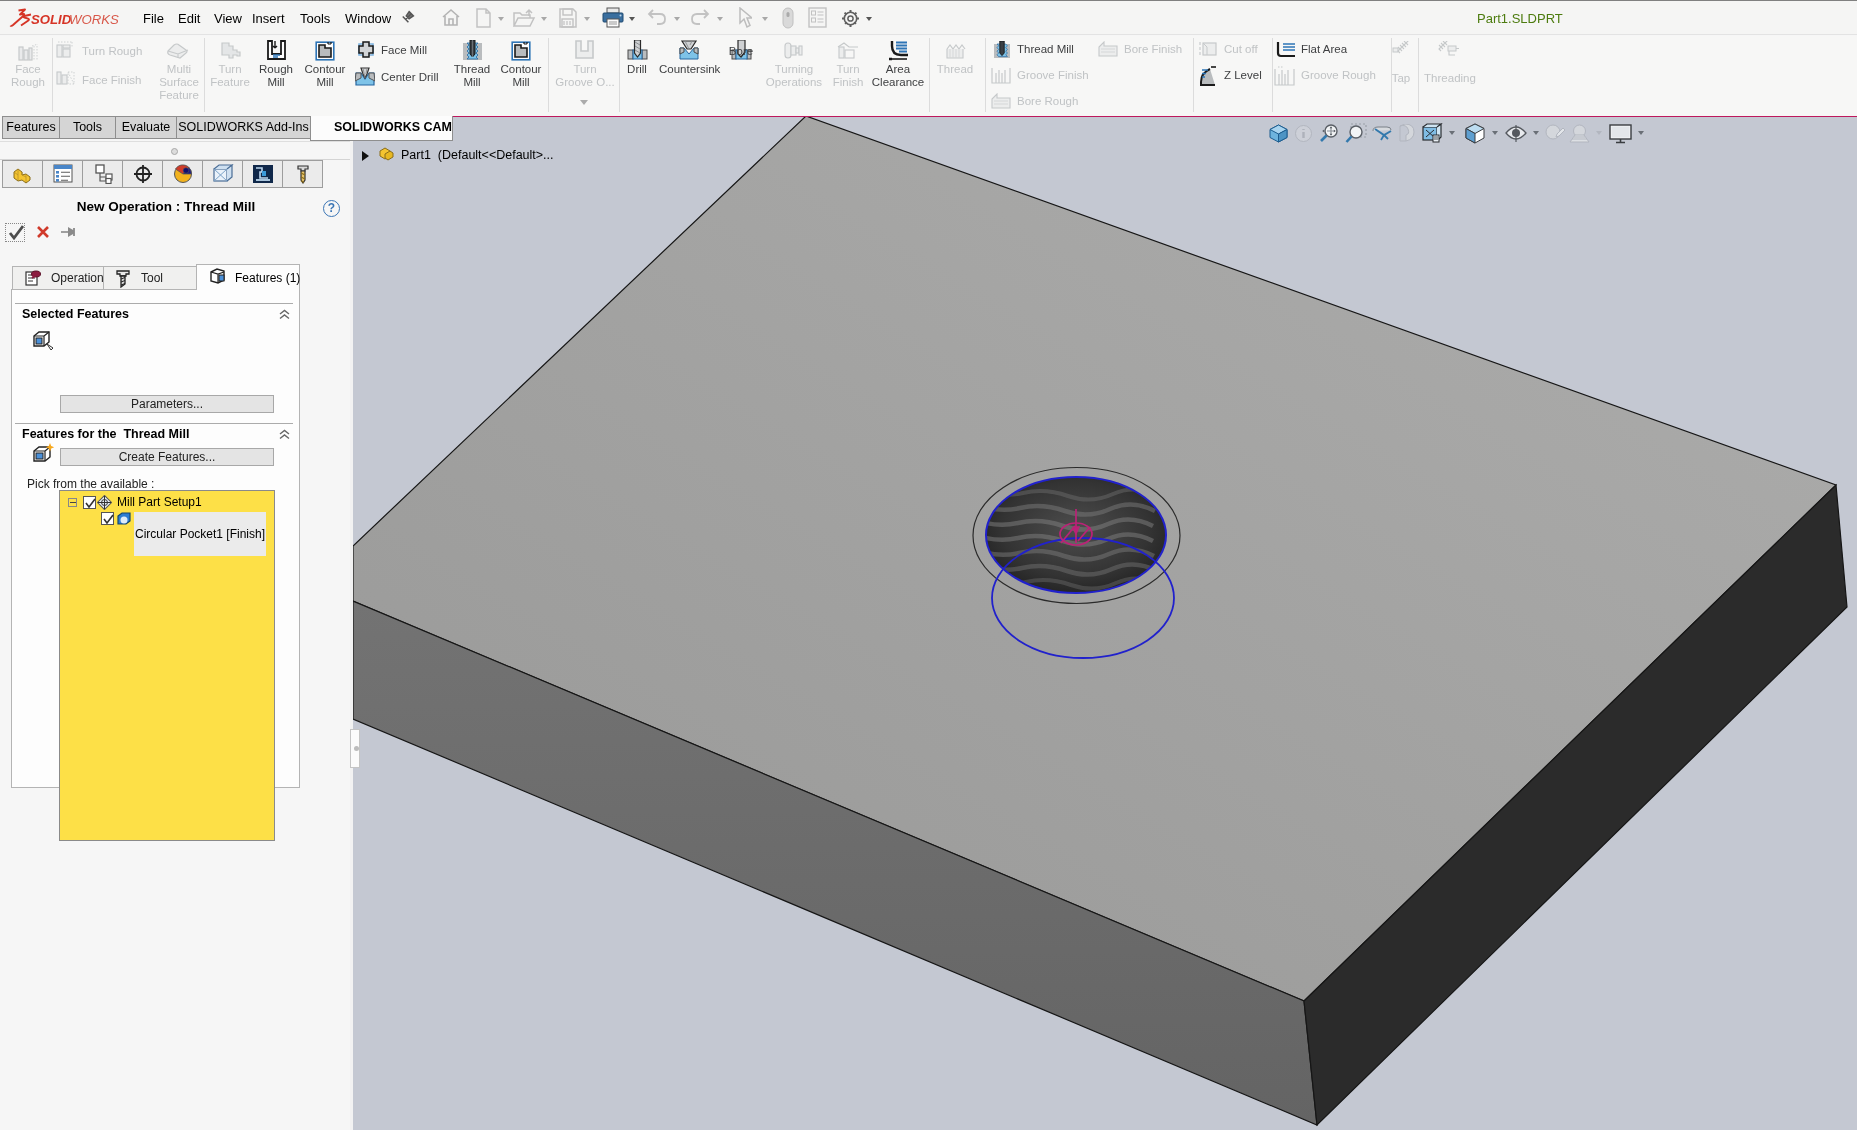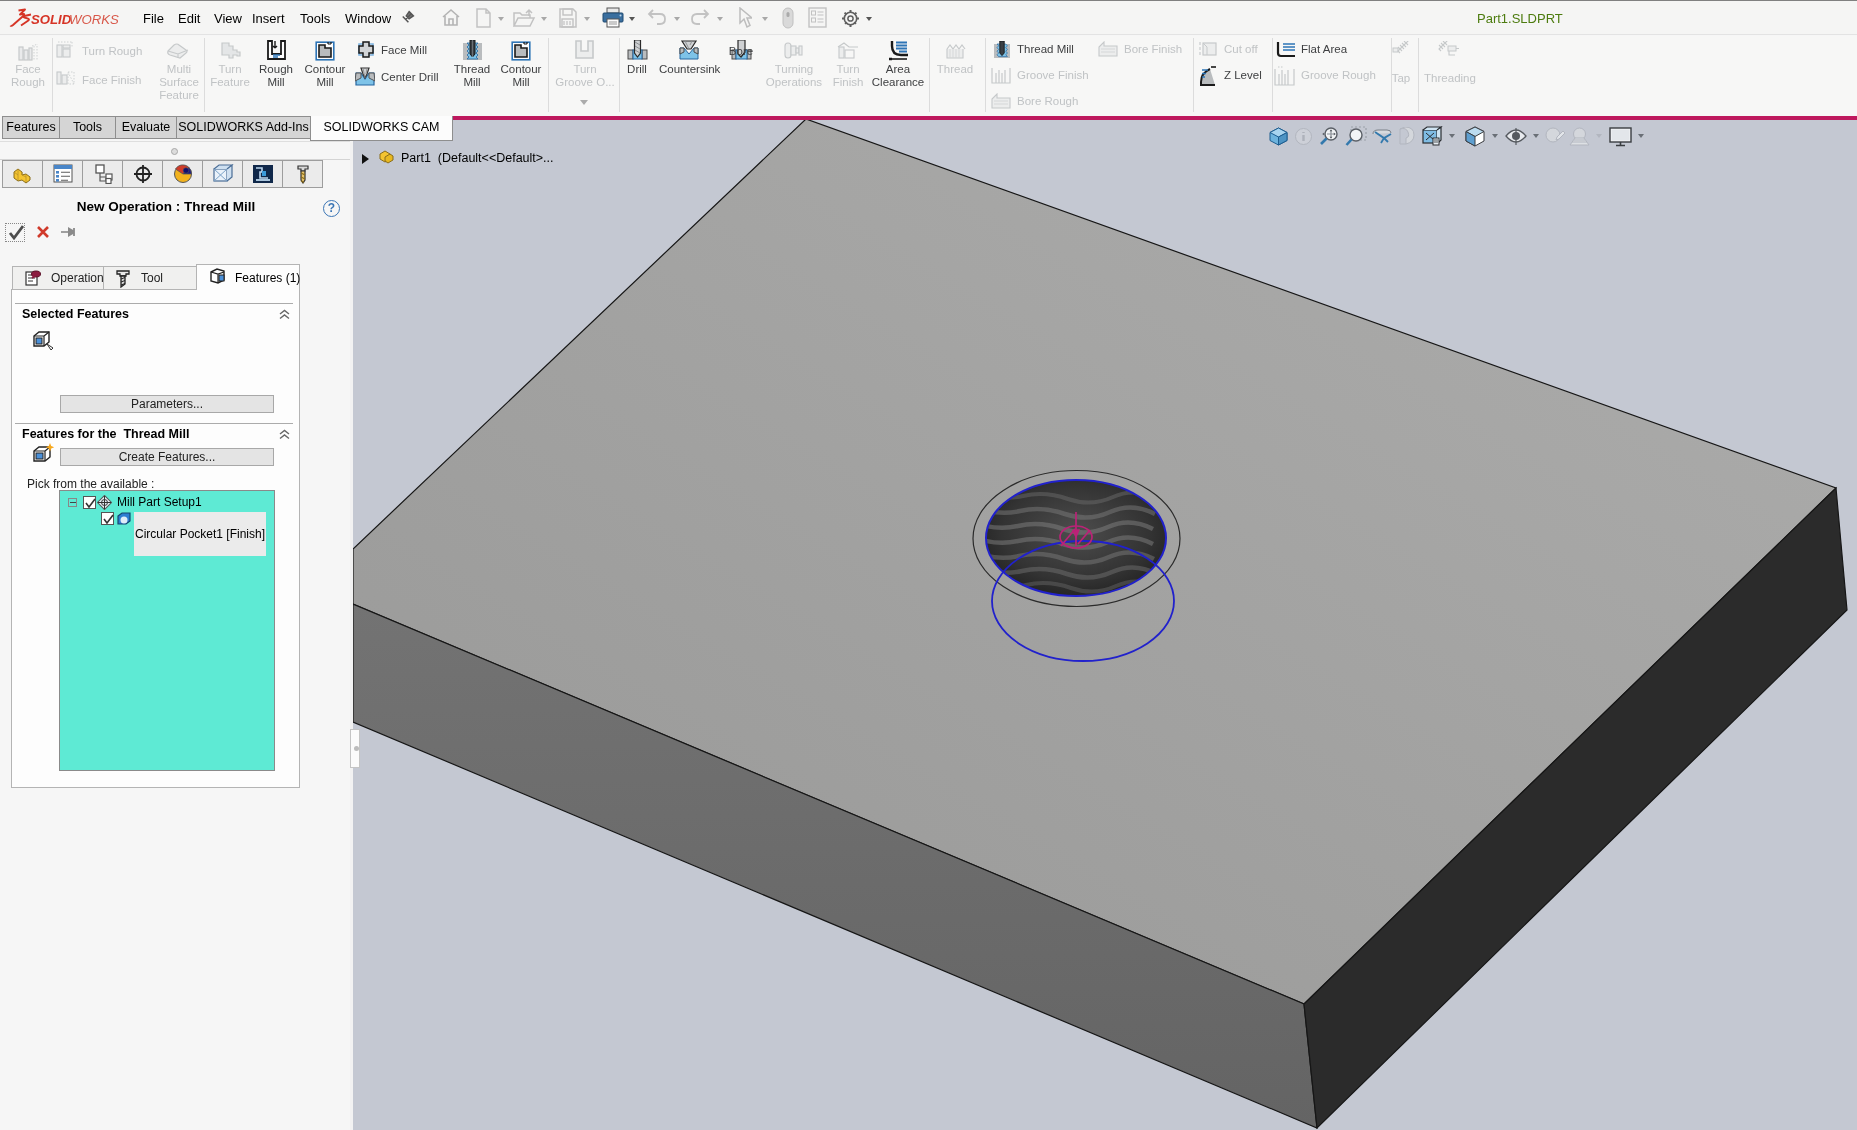--- a/index.html
+++ b/index.html
@@ -16,24 +16,24 @@
 
 
 #ribbon { left:0; top:36px; width:1857px; height:80px; background:#f7f7f6; }
 .rsep { position:absolute; top:2px; width:1px; height:74px; background:#dcdcdc; }
 .rlbl { position:absolute; font-size:11.5px; color:#3f4042; text-align:center; line-height:13px; white-space:nowrap; }
 .rlbl.dis { color:#c0c3c5; }
 .ricon { position:absolute; }
 
 
 .ctab { position:absolute; top:116px; height:23px; background:#d5d5d5; border:1px solid #8e8e8e; font-size:12.5px; color:#000; text-align:center; padding-top:3px; }
-#camtab { position:absolute; top:116px; height:25px; background:#fcfcfc; border:1px solid #8e8e8e; border-top:none; font-weight:normal; font-size:12.5px; text-align:center; padding-top:4px; z-index:10; }
-
-
-#viewport { left:353px; top:116px; width:1504px; height:1014px; background:#c4c8d2; border-top:4px solid #be185d; }
+#camtab { position:absolute; top:116px; height:25px; background:#fcfcfc; border:1px solid #8e8e8e; border-top:none; font-weight:bold; font-size:12.5px; text-align:right; padding-top:4px; z-index:10; }
+
+
+#viewport { left:353px; top:116px; width:1504px; height:1014px; background:#c4c8d2; border-top:1px solid #be185d; }
 
 
 #panel { left:0; top:139px; width:350px; height:991px; background:#f6f6f6; }
 .itab { position:absolute; top:21px; width:41px; height:28px; background:#ebebeb; border:1px solid #9d9d9d; }
 #pmtitle { position:absolute; left:0; top:60px; width:332px; text-align:center; font-weight:bold; font-size:13.5px; color:#000; }
 .pagebox { position:absolute; left:11px; top:150px; width:289px; height:499px; background:#fdfdfd; border:1px solid #b4b4b4; }
 .grphdr { font-weight:bold; font-size:12.5px; color:#000; position:absolute; }
 .btn { position:absolute; left:60px; width:214px; height:18px; background:#e4e4e4; border:1px solid #a8a8a8; font-size:12px; color:#222; text-align:center; padding-top:1px; }
 .chk { position:absolute; width:13px; height:13px; border:1px solid #555; background:#fff; }
 </style>
@@ -618,21 +618,21 @@
     </svg>
   <svg class="abs" style="left:30px;top:303px" width="26" height="26" viewBox="0 0 26 26">
     <path d="M4 9 l5 -4 h11 v10 l-5 4 H4 z" fill="#fff" stroke="#222" stroke-width="1.4"></path>
     <path d="M4 9 h11 v10 M15 9 l5 -4" stroke="#222" stroke-width="1.2" fill="none"></path>
     <rect x="6" y="11" width="7" height="6" fill="#4a90d9" stroke="#222"></rect>
     <path d="M20 1 l1.2 3 l3 1.2 l-3 1.2 l-1.2 3 l-1.2 -3 l-3 -1.2 l3 -1.2 z" fill="#f7a81d"></path>
   </svg>
   <div class="btn" style="top:309px">Create Features...</div>
 
   <div style="position:absolute;left:27px;top:338px;font-size:12px;color:#222">Pick from the available :</div>
-  <div style="position:absolute;left:59px;top:351px;width:216px;height:281px;border:1px solid #8a8a8a;background:#5eead4">
+  <div style="position:absolute;left:59px;top:351px;width:216px;height:351px;border:1px solid #8a8a8a;background:#fde047">
     <div style="position:absolute;left:8px;top:7px;width:9px;height:9px;border:1px solid #888"></div>
     <div style="position:absolute;left:9.5px;top:10.8px;width:6px;height:1.4px;background:#444"></div>
     <div class="chk" style="left:23px;top:5px"></div>
     <svg class="abs" style="left:25px;top:7px" width="11" height="10">
         <path d="M1 5 l3 4 l6 -8" stroke="#333" stroke-width="1.6" fill="none"></path>
       </svg>
     <svg class="abs" style="left:37px;top:4px" width="15" height="15" viewBox="0 0 15 15">
       <rect x="2.5" y="2.5" width="10" height="10" fill="#e8f0f8" stroke="#555" transform="rotate(45 7.5 7.5)"></rect>
       <circle cx="7.5" cy="7.5" r="3" fill="none" stroke="#333"></circle>
       <path d="M7.5 1 v13 M1 7.5 h13" stroke="#333" stroke-width="1"></path>

